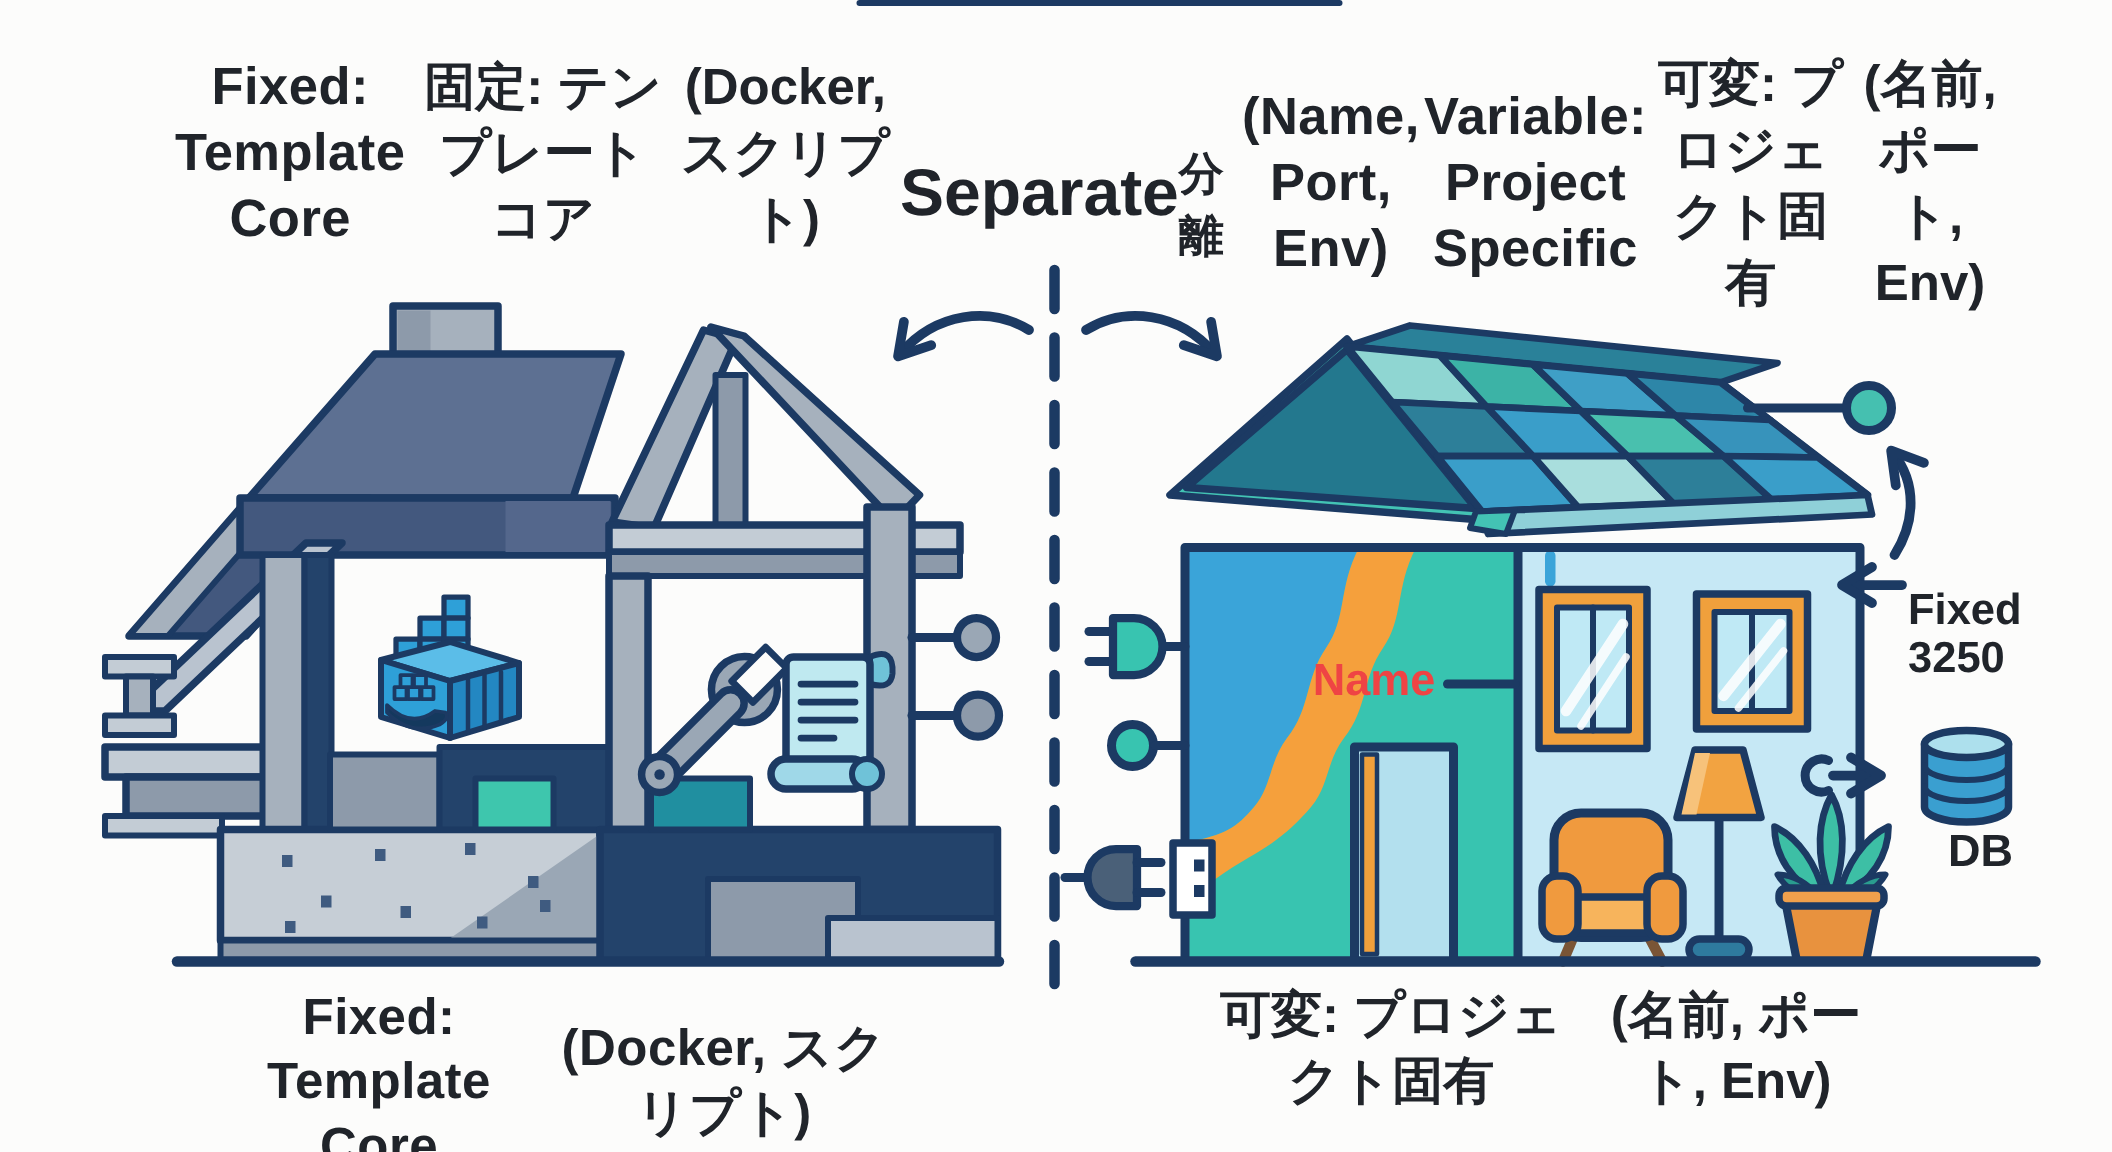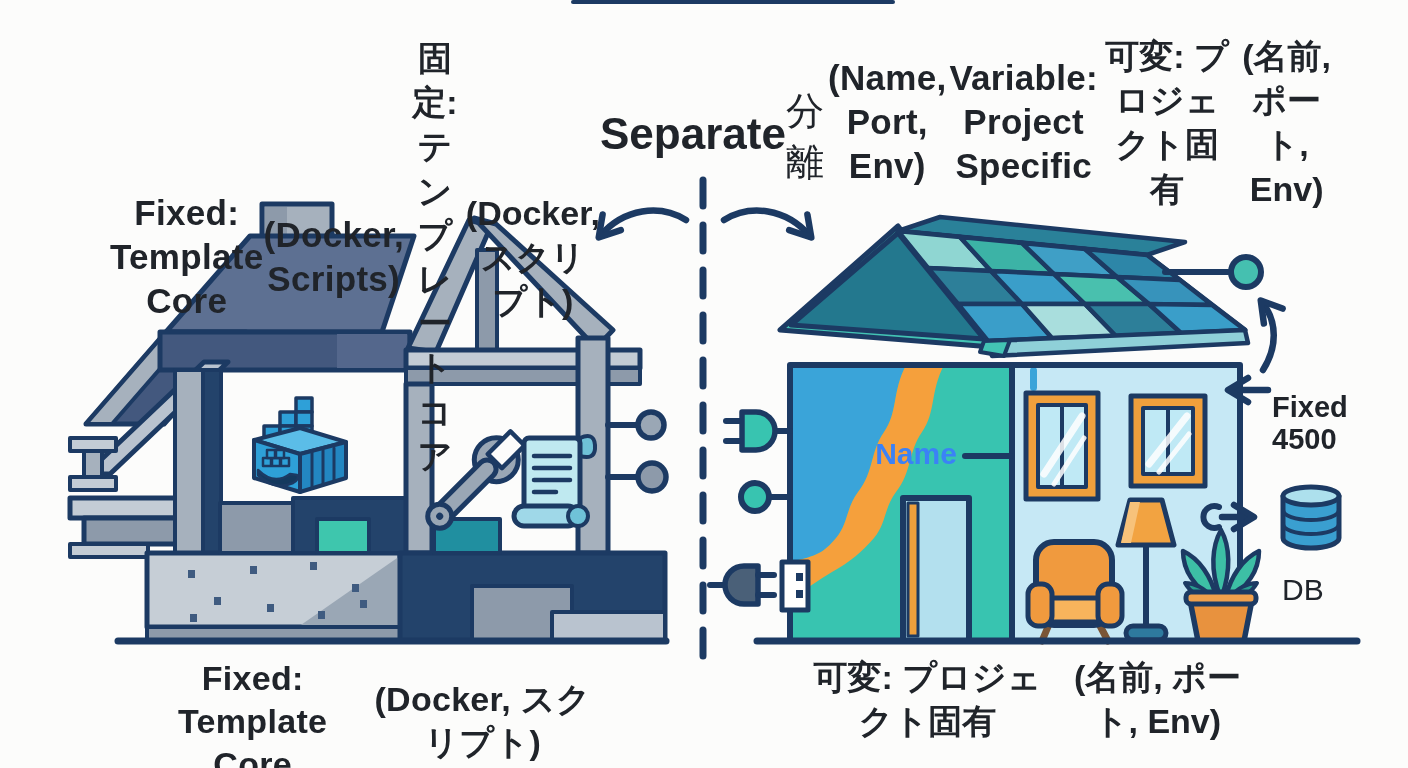--- a/index.html
+++ b/index.html
@@ -4,25 +4,25 @@
 <style>
   html,body{margin:0;padding:0;}
   .canvas{position:relative;width:1408px;height:768px;background:#fcfcfb;overflow:hidden;
           font-family:"Liberation Sans","DejaVu Sans",sans-serif;color:#20242a;}
   .art{position:absolute;left:0;top:0;}
   .lb{position:absolute;display:flex;flex-direction:row;align-items:center;text-align:center;}
   .en{font-size:35px;font-weight:600;line-height:1.26;letter-spacing:.3px;}
   .en2{font-size:34px;font-weight:600;line-height:1.26;letter-spacing:.3px;}
   .jp{font-size:34px;font-weight:700;line-height:1.3;}
   .sep-en{font-size:44px;font-weight:700;}
-  .sep-jp{font-size:38px;font-weight:400;margin-top:6px;}
-  .name-tag{position:absolute;left:868px;top:437px;width:96px;text-align:center;color:#3b82f6;
+  .sep-jp{font-size:30px;font-weight:700;margin-top:16px;}
+  .name-tag{position:absolute;left:868px;top:437px;width:96px;text-align:center;color:#ef4444;
             font-size:30px;font-weight:600;}
   .port-tag{position:absolute;left:1272px;top:391px;font-size:29px;font-weight:600;line-height:1.12;}
-  .db-tag{position:absolute;left:1282px;top:573px;width:60px;text-align:left;font-size:30px;font-weight:400;}
+  .db-tag{position:absolute;left:1282px;top:551px;width:60px;text-align:right;font-size:30px;font-weight:700;}
 </style>
 </head>
 <body>
 
 <div class="canvas">
 
 <svg class="art" width="1408" height="768" viewBox="0 0 1408 768">
   <defs>
     <marker id="chev" markerUnits="userSpaceOnUse" markerWidth="36" markerHeight="36" refX="24" refY="17" orient="auto">
       <path d="M6,5 L26,17 L6,29" fill="none" stroke="#1c3a63" stroke-width="6.5" stroke-linecap="round" stroke-linejoin="round"></path>
@@ -286,21 +286,20 @@
         <ellipse cx="1311" cy="496" rx="28" ry="9" fill="#ade0ed" stroke-width="5"></ellipse>
       </g>
 
       <line x1="757" y1="641" x2="1357" y2="641" stroke-width="7"></line>
     </g>
   </g>
 </svg>
 
 <div class="lb" style="left:110px;top:36px;width:490px;">
   <div class="en">Fixed: Template Core</div>
-  <div class="en">(Docker, Scripts)</div>
   <div class="jp">固定: テンプレートコア</div>
   <div class="jp">(Docker, スクリプト)</div>
 </div>
 
 <div class="lb" style="left:600px;top:80px;width:210px;">
   <div class="sep-en">Separate</div>
   <div class="sep-jp">分離</div>
 </div>
 
 <div class="lb" style="left:828px;top:34px;width:512px;">
@@ -317,18 +316,18 @@
 
 <div class="lb" style="left:800px;top:655px;width:460px;">
   <div class="jp">可変: プロジェクト固有</div>
   <div class="jp">(名前, ポート, Env)</div>
 </div>
 
 <div class="name-tag">Name</div>
 
 <div class="port-tag">
   <div>Fixed</div>
-  <div>4500</div>
+  <div>3250</div>
 </div>
 
 <div class="db-tag">DB</div>
 
 </div>
 
 </body></html>

